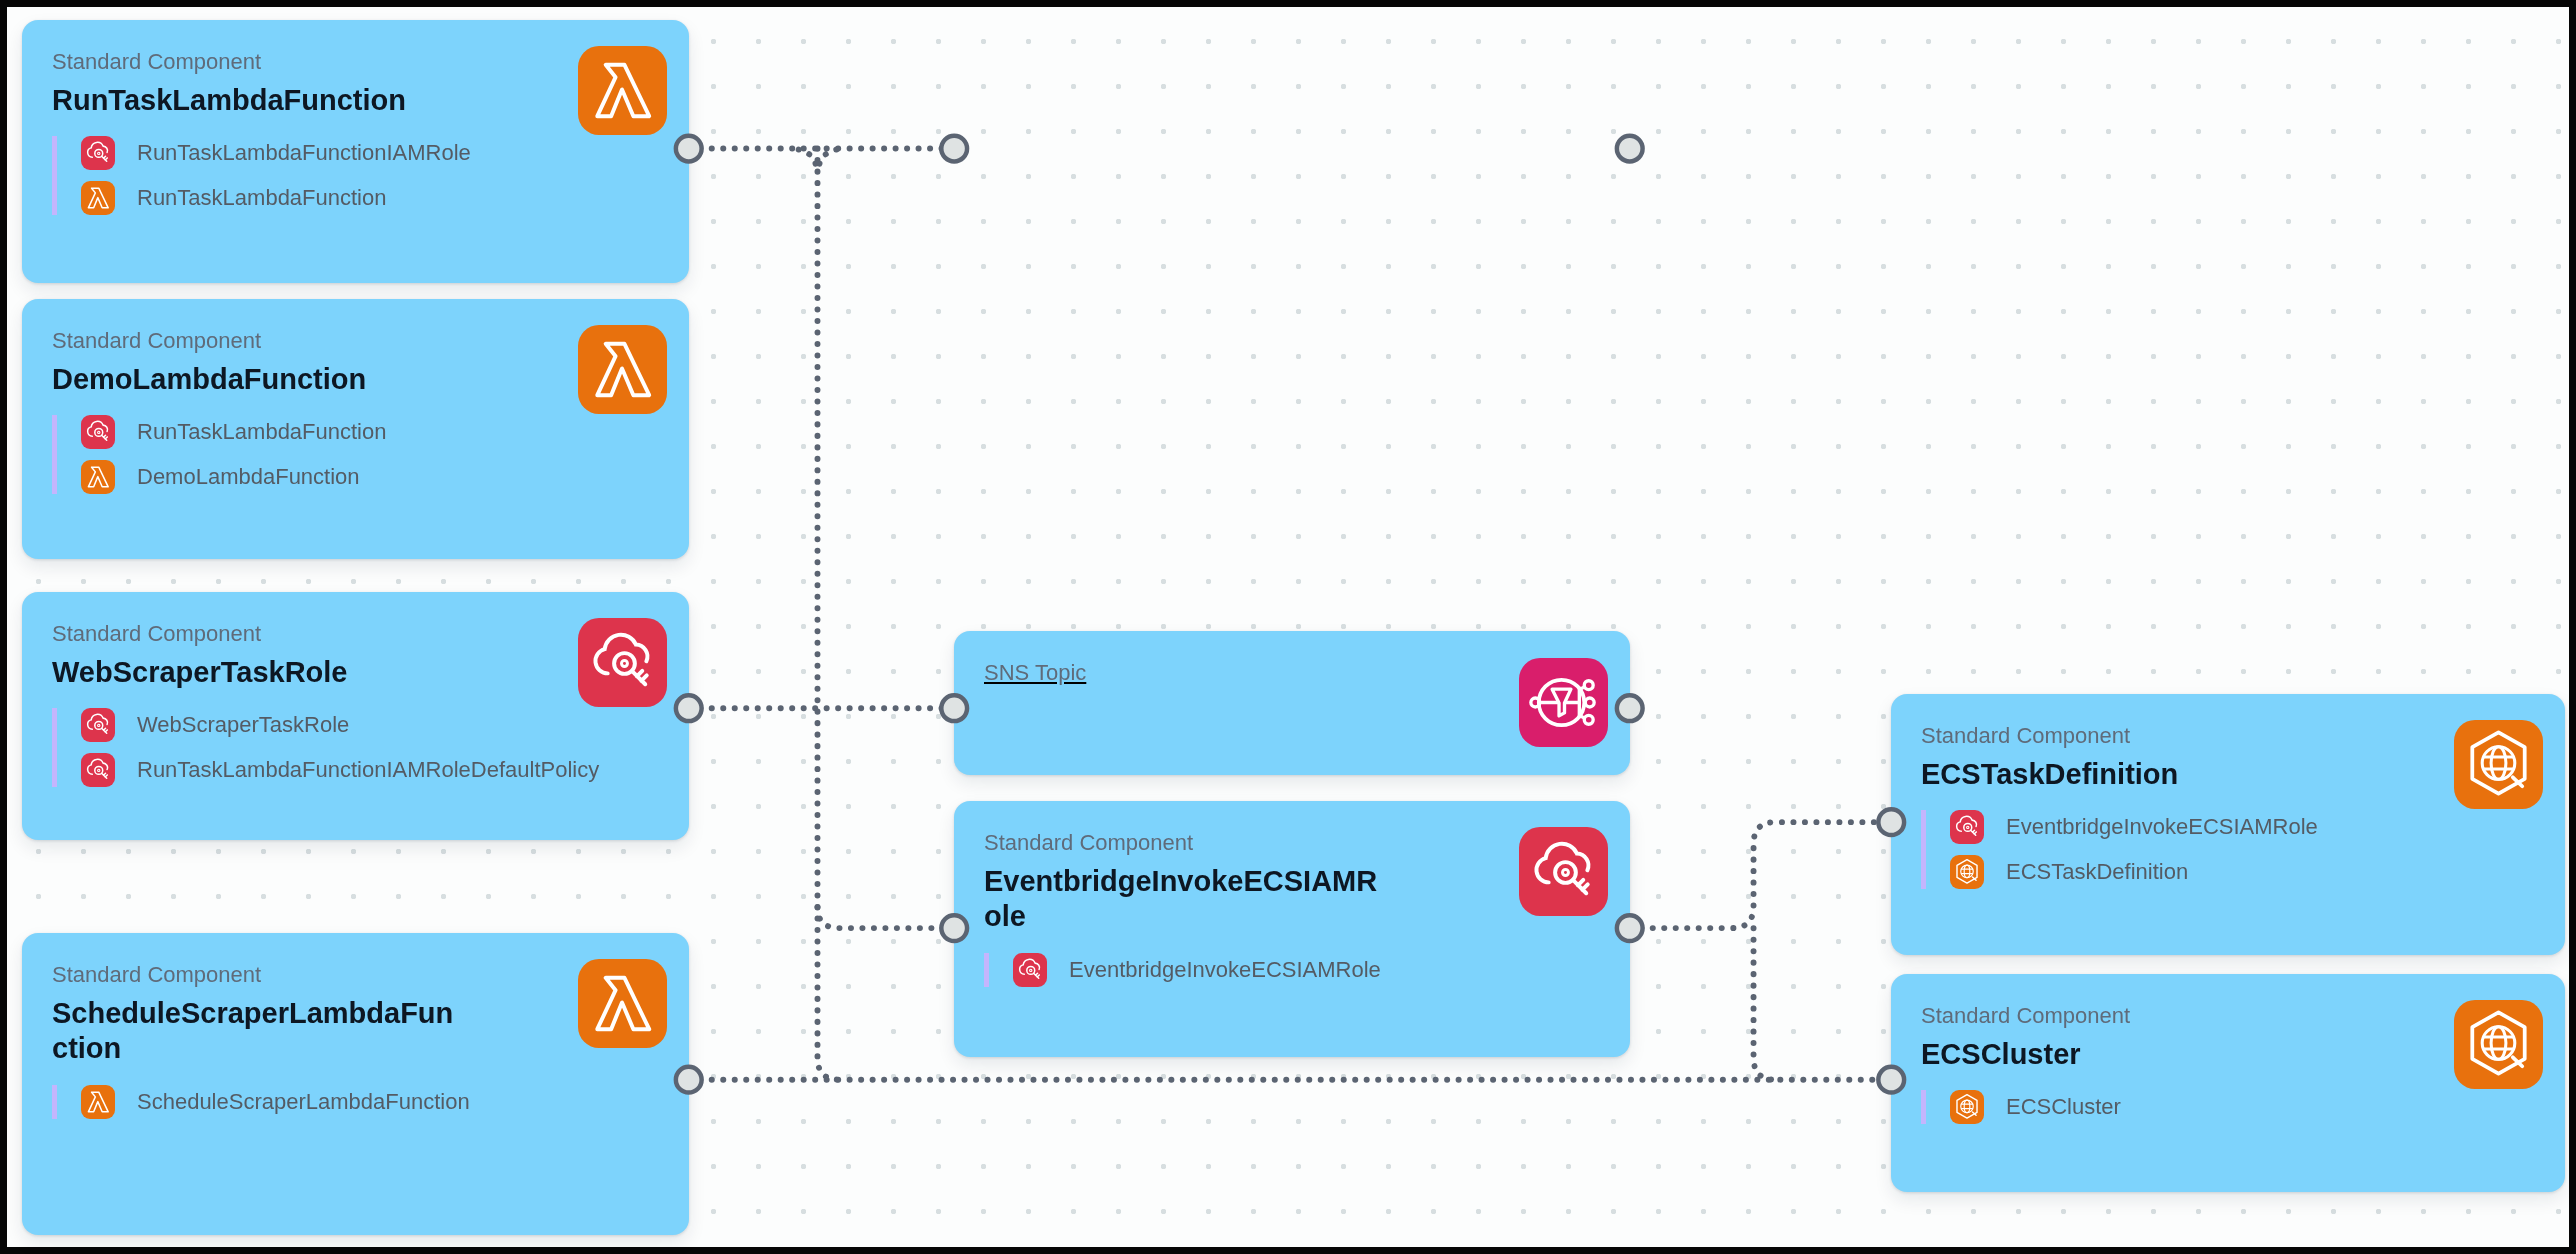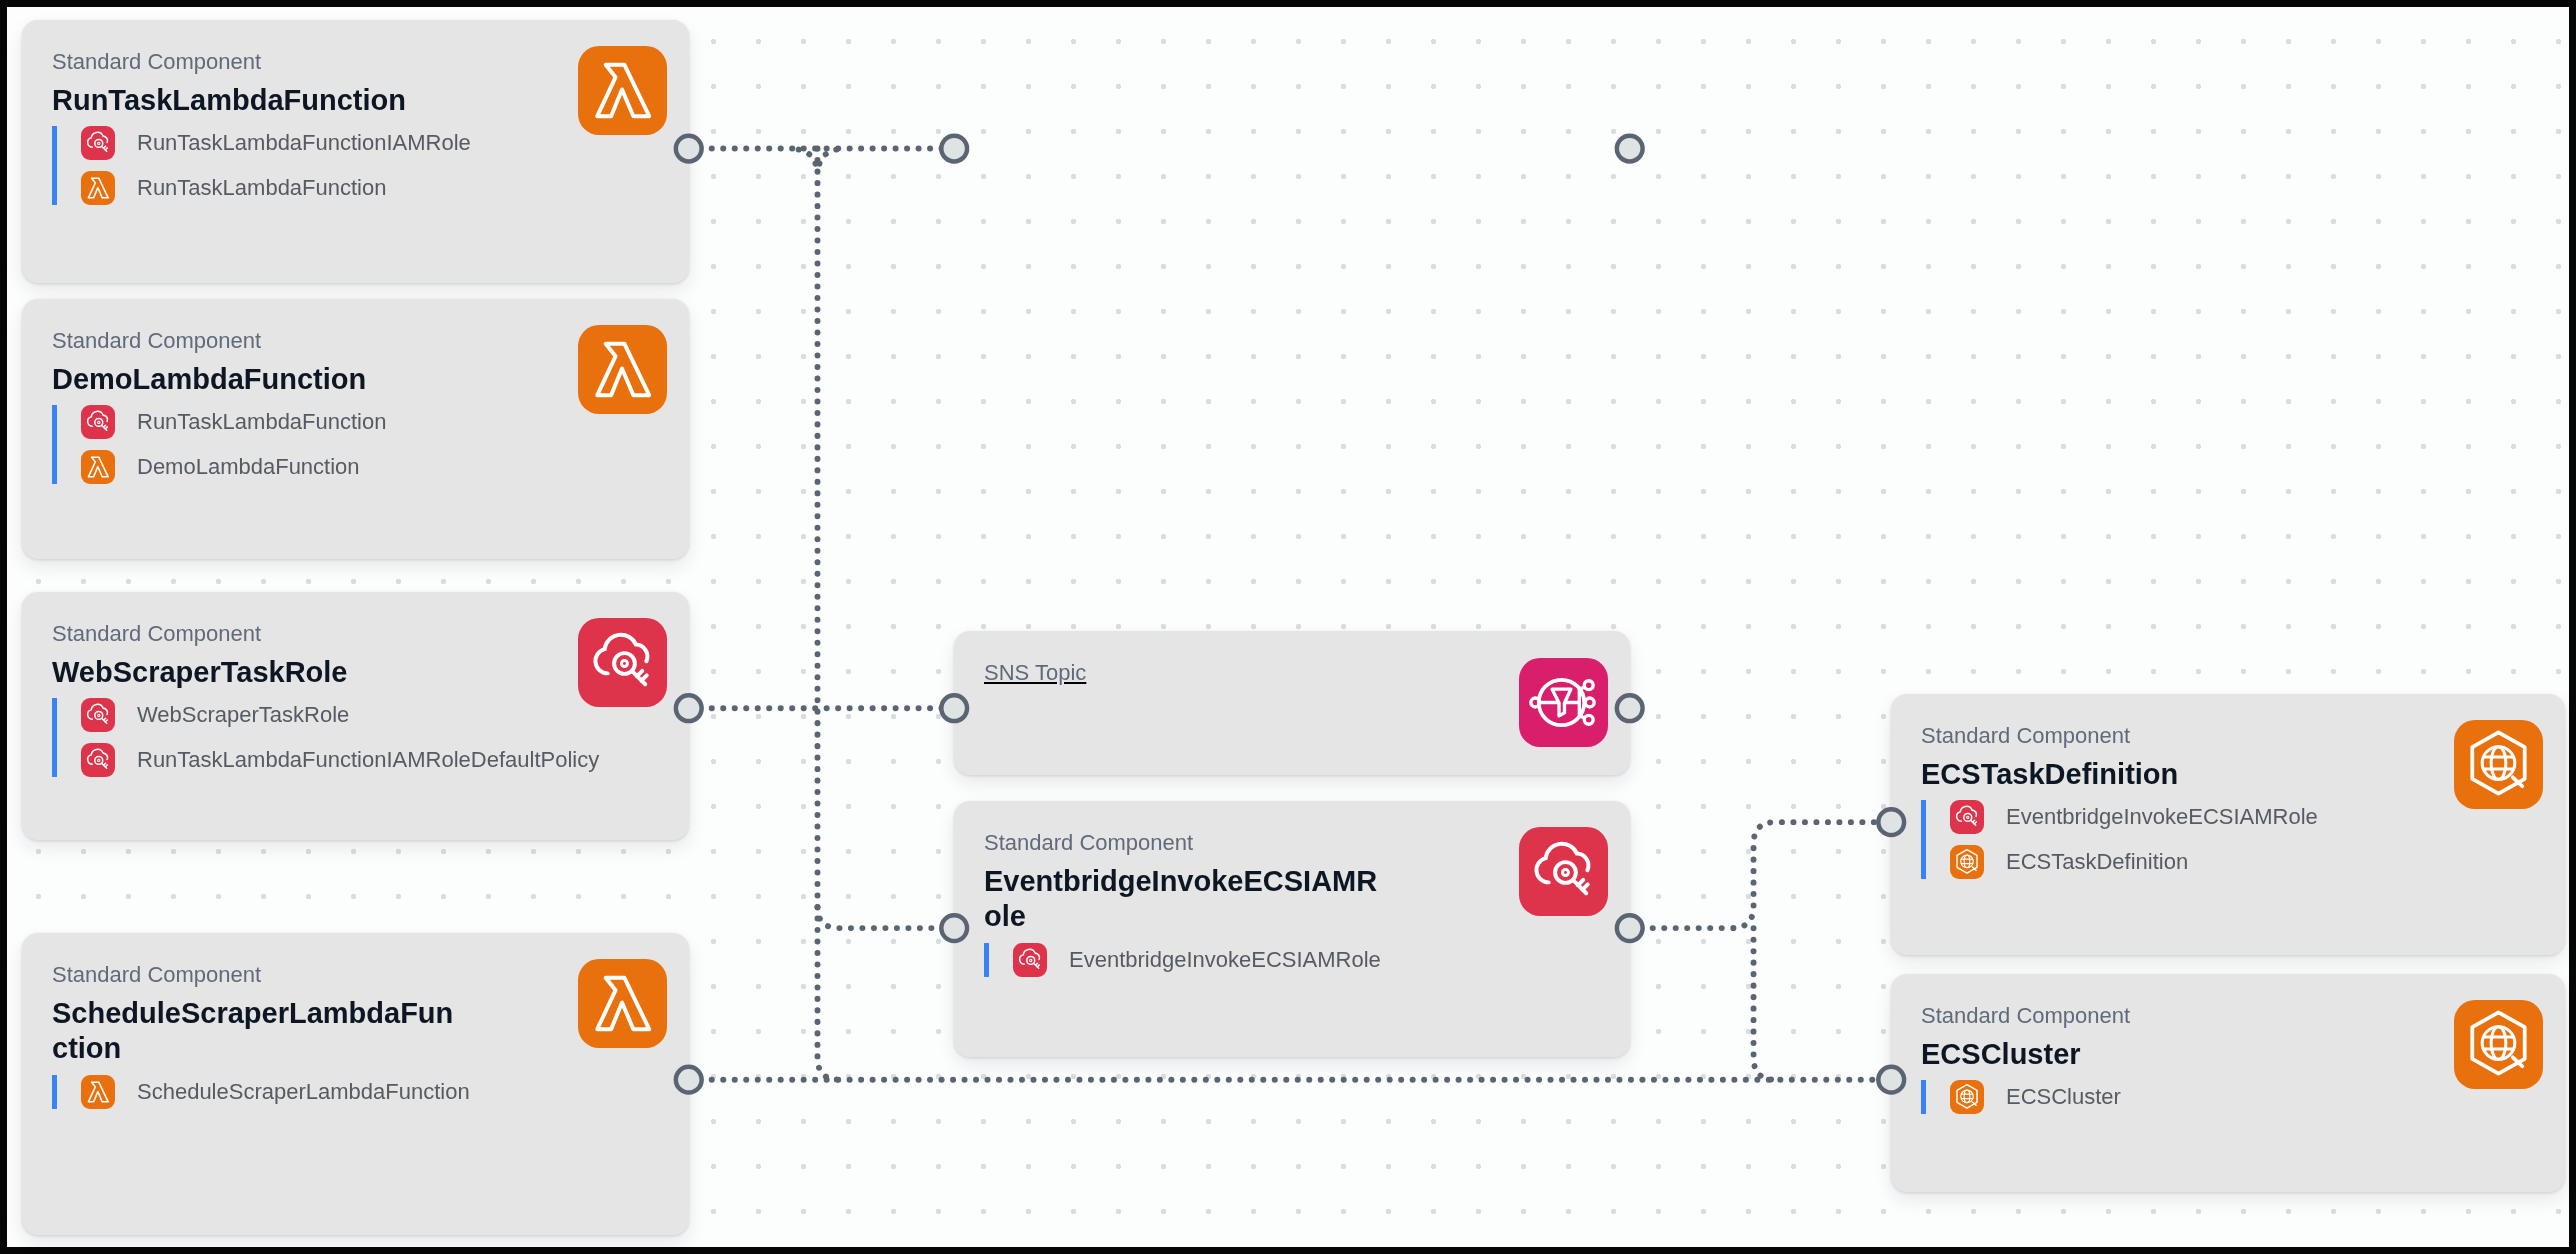--- a/index.html
+++ b/index.html
@@ -1,38 +1,38 @@
 <!DOCTYPE html>
 <html><head>
 <meta charset="utf-8">
 <style>
   html,body{margin:0;padding:0;background:#222;}
   #frame{position:relative;width:2576px;height:1254px;background:#060606;overflow:hidden;
          font-family:"Liberation Sans", sans-serif;}
   #canvas{position:absolute;left:7px;top:7px;width:2562px;height:1240px;background:#fcfdfd;
           background-image:radial-gradient(#d7dee0 2.5px, transparent 3px);
           background-size:45px 45px;background-position:9px 12px;}
-  .card{position:absolute;background:#e5e5e5;border-radius:16px;z-index:2;
+  .card{position:absolute;background:#7dd3fc;border-radius:16px;z-index:2;
         box-shadow:0 1px 3px rgba(15,35,55,.14), 0 8px 18px rgba(15,35,55,.09);}
   .head{padding:28px 30px 0 30px;}
   .type-label{font-size:22px;color:#5f6b7a;line-height:1.25;}
   .title{font-size:29px;font-weight:bold;color:#0d1723;margin-top:7px;line-height:1.24;
          max-width:408px;word-break:break-all;}
   .icon-big{position:absolute;top:26px;right:22px;width:89px;height:89px;border-radius:21px;
             display:flex;align-items:center;justify-content:center;}
   .icon-big svg{width:89px;height:89px;}
   .icon-sm{width:34px;height:34px;border-radius:9px;flex:0 0 34px;
            display:flex;align-items:center;justify-content:center;}
   .icon-sm svg{width:34px;height:34px;}
   .bg-lambda{background:#E8710D;}
   .bg-iam{background:#DD344C;}
   .bg-s3{background:linear-gradient(140deg,#549C28,#397D1A);}
   .bg-sns{background:#D91E6B;}
   .bg-ecs{background:#E8710D;}
-  .res-list{margin:8px 30px 0 30px;border-left:5px solid #3b82f6;padding-left:24px;
+  .res-list{margin:18px 30px 0 30px;border-left:5px solid #c4b5fd;padding-left:24px;
             display:flex;flex-direction:column;gap:11px;}
   .res{display:flex;align-items:center;gap:22px;}
   .res-label{font-size:22px;color:#545b64;white-space:nowrap;}
   #wires{position:absolute;left:0;top:0;z-index:3;pointer-events:none;}
   .wire{stroke:#5b6472;stroke-width:6;stroke-linecap:round;stroke-dasharray:0.1 11.5;fill:none;}
   .port{fill:#dfe3e3;stroke:#5b6472;stroke-width:4.5;}
 </style>
 </head>
 <body>
 

